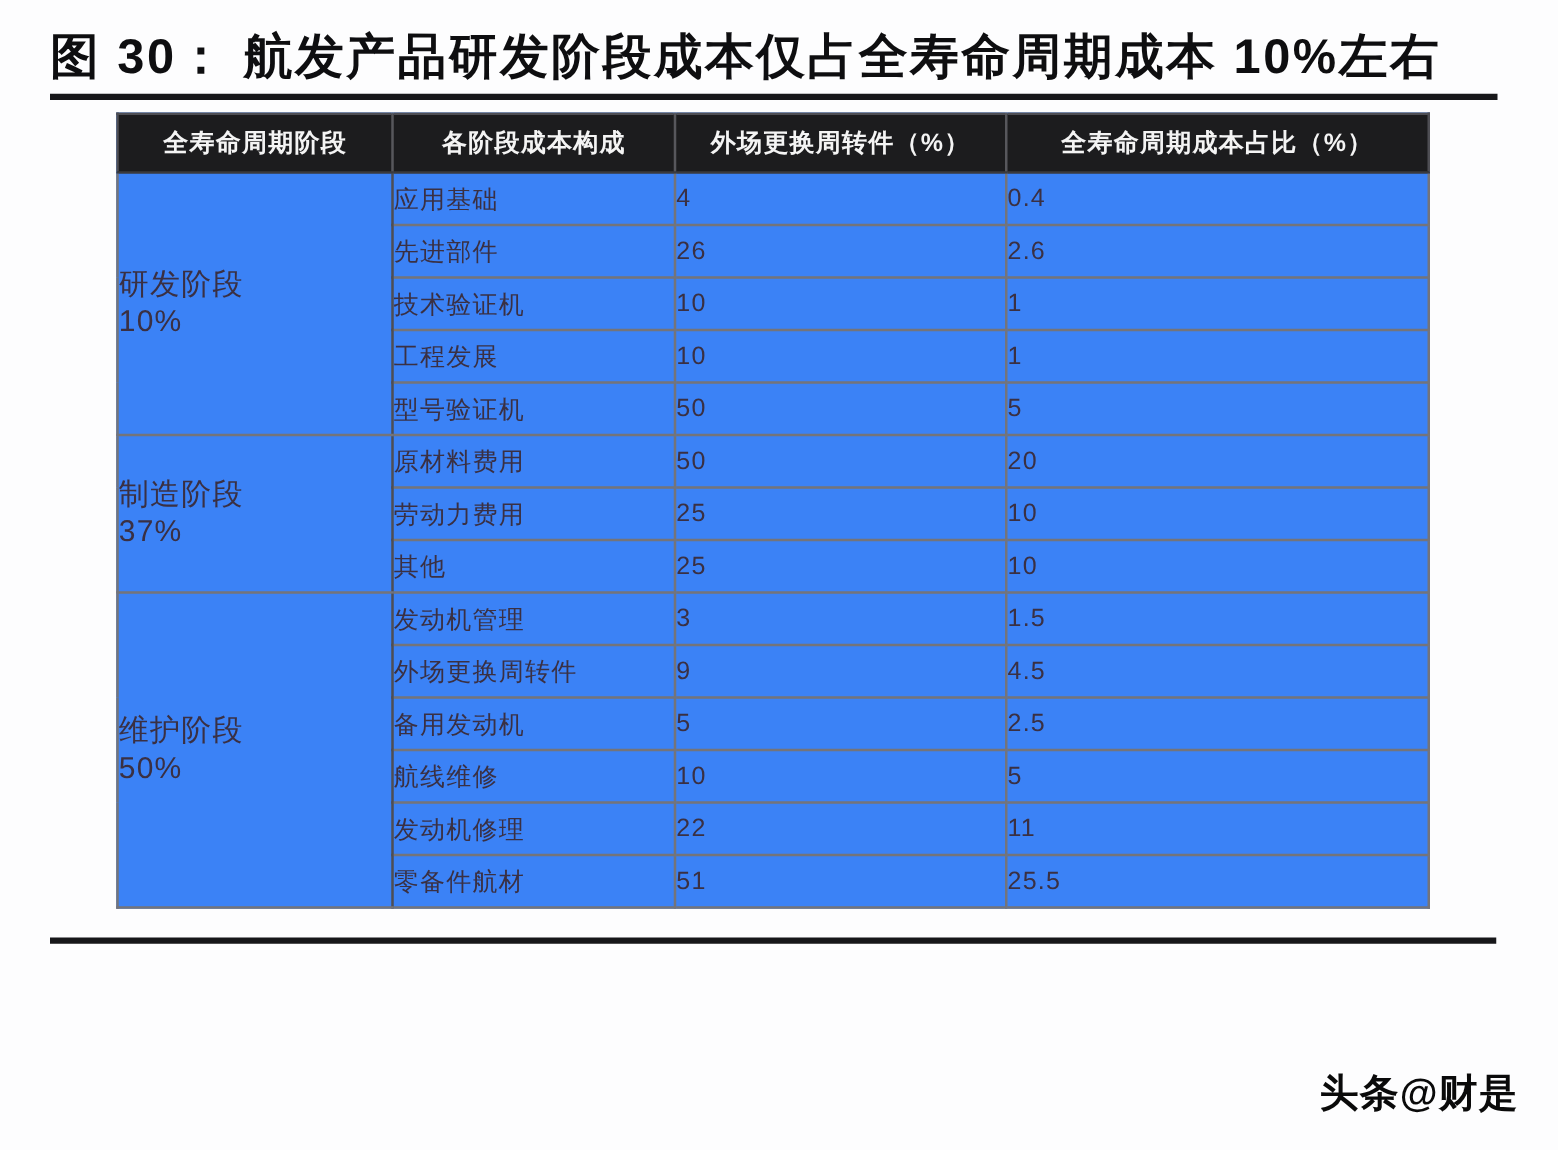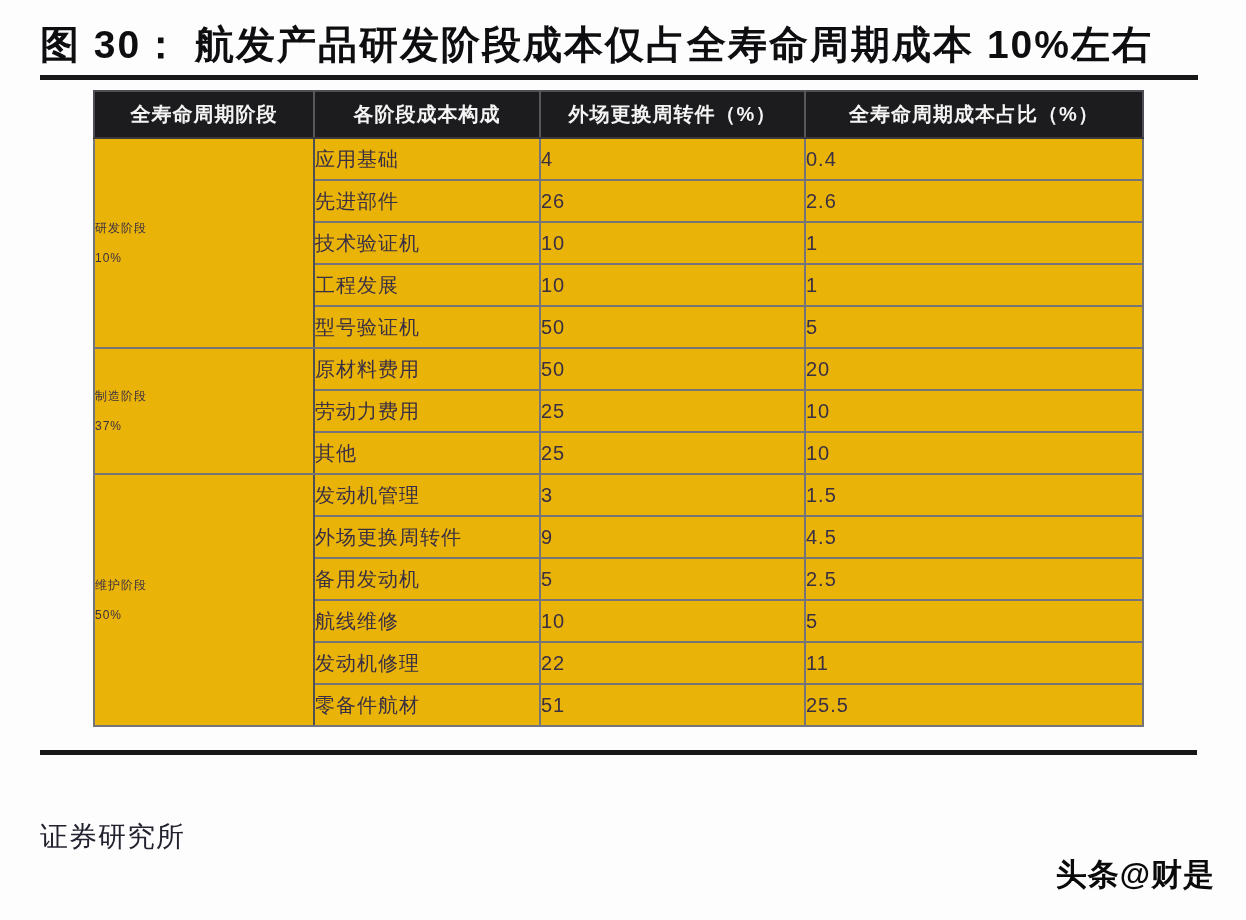--- a/index.html
+++ b/index.html
@@ -27,21 +27,21 @@
   }
   .rule-top { top: 75px; width: 1158px; }
   .rule-bottom { top: 750px; width: 1157px; }
 
   table.cost-table {
     position: absolute;
     left: 93px; top: 90px;
     width: 1049px;
     border-collapse: collapse;
     table-layout: fixed;
-    background: #eab308;
+    background: #3b82f6;
     border: 2px solid #4e4e54;
   }
   .cost-table th {
     background: #1c1c1e;
     color: #f4f4f4;
     font-size: 20px;
     font-weight: bold;
     height: 45px;
     text-align: center;
     vertical-align: middle;
@@ -56,21 +56,21 @@
     color: #3a3043;
     text-align: left;
     vertical-align: middle;
     height: 40px;
     border: 2px solid #74747a;
     padding: 0;
     letter-spacing: 1px;
   }
   .cost-table tr.group-start td { border-top: 2px solid #4e4e54; }
   .cost-table td.stage-cell {
-    font-size: 12px;
+    font-size: 24px;
     line-height: 30px;
     border-right: 2px solid #4e4e54;
   }
   .source-note {
     position: absolute;
     left: 40px; top: 772px;
     font-size: 28px;
     color: #232330;
     letter-spacing: 1px;
   }
@@ -190,16 +190,15 @@
         <td>零备件航材</td>
         <td>51</td>
         <td>25.5</td>
       </tr>
     </tbody>
 </table>
 
 <div class="rule rule-bottom"></div>
 
 <div class="source-note">
-  <div class="src-line2">证券研究所</div>
 </div>
 
 <div class="watermark">头条@财是</div>
 
 </body></html>

